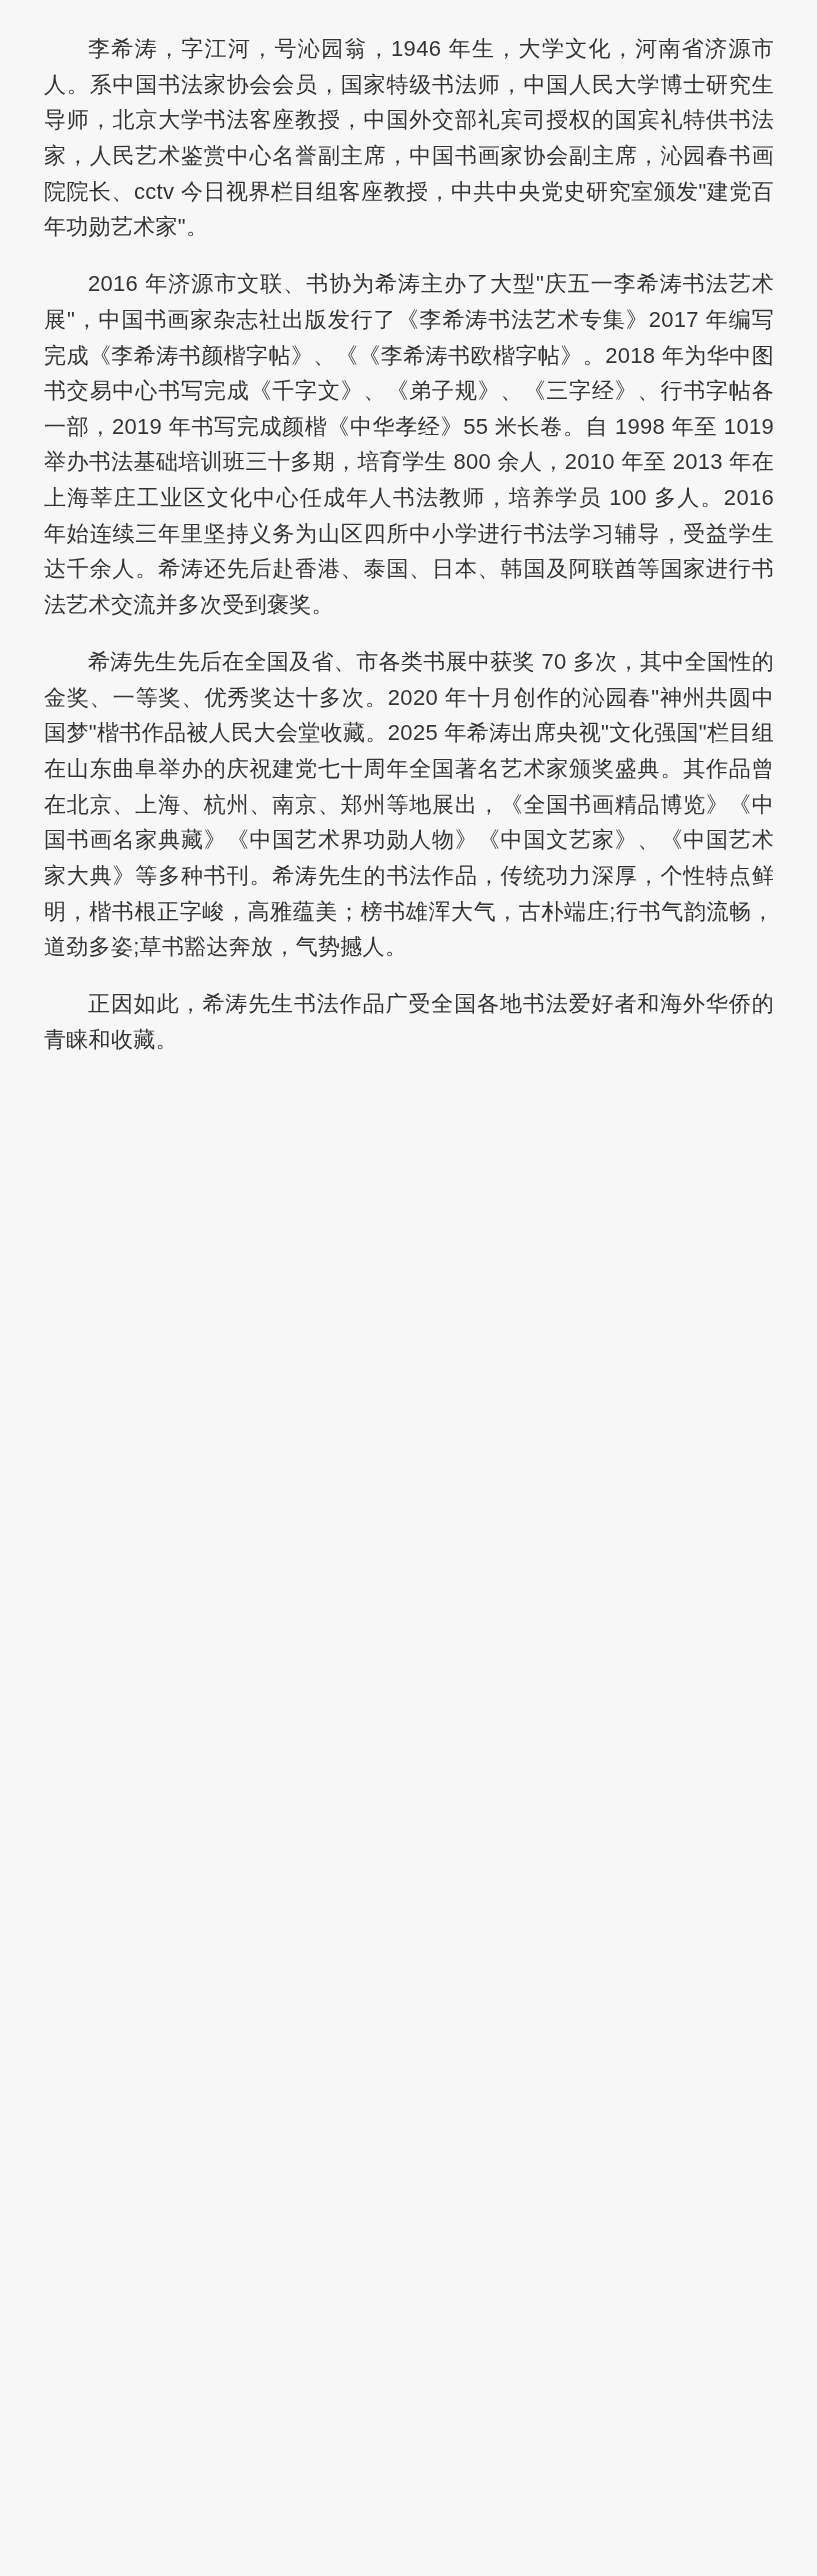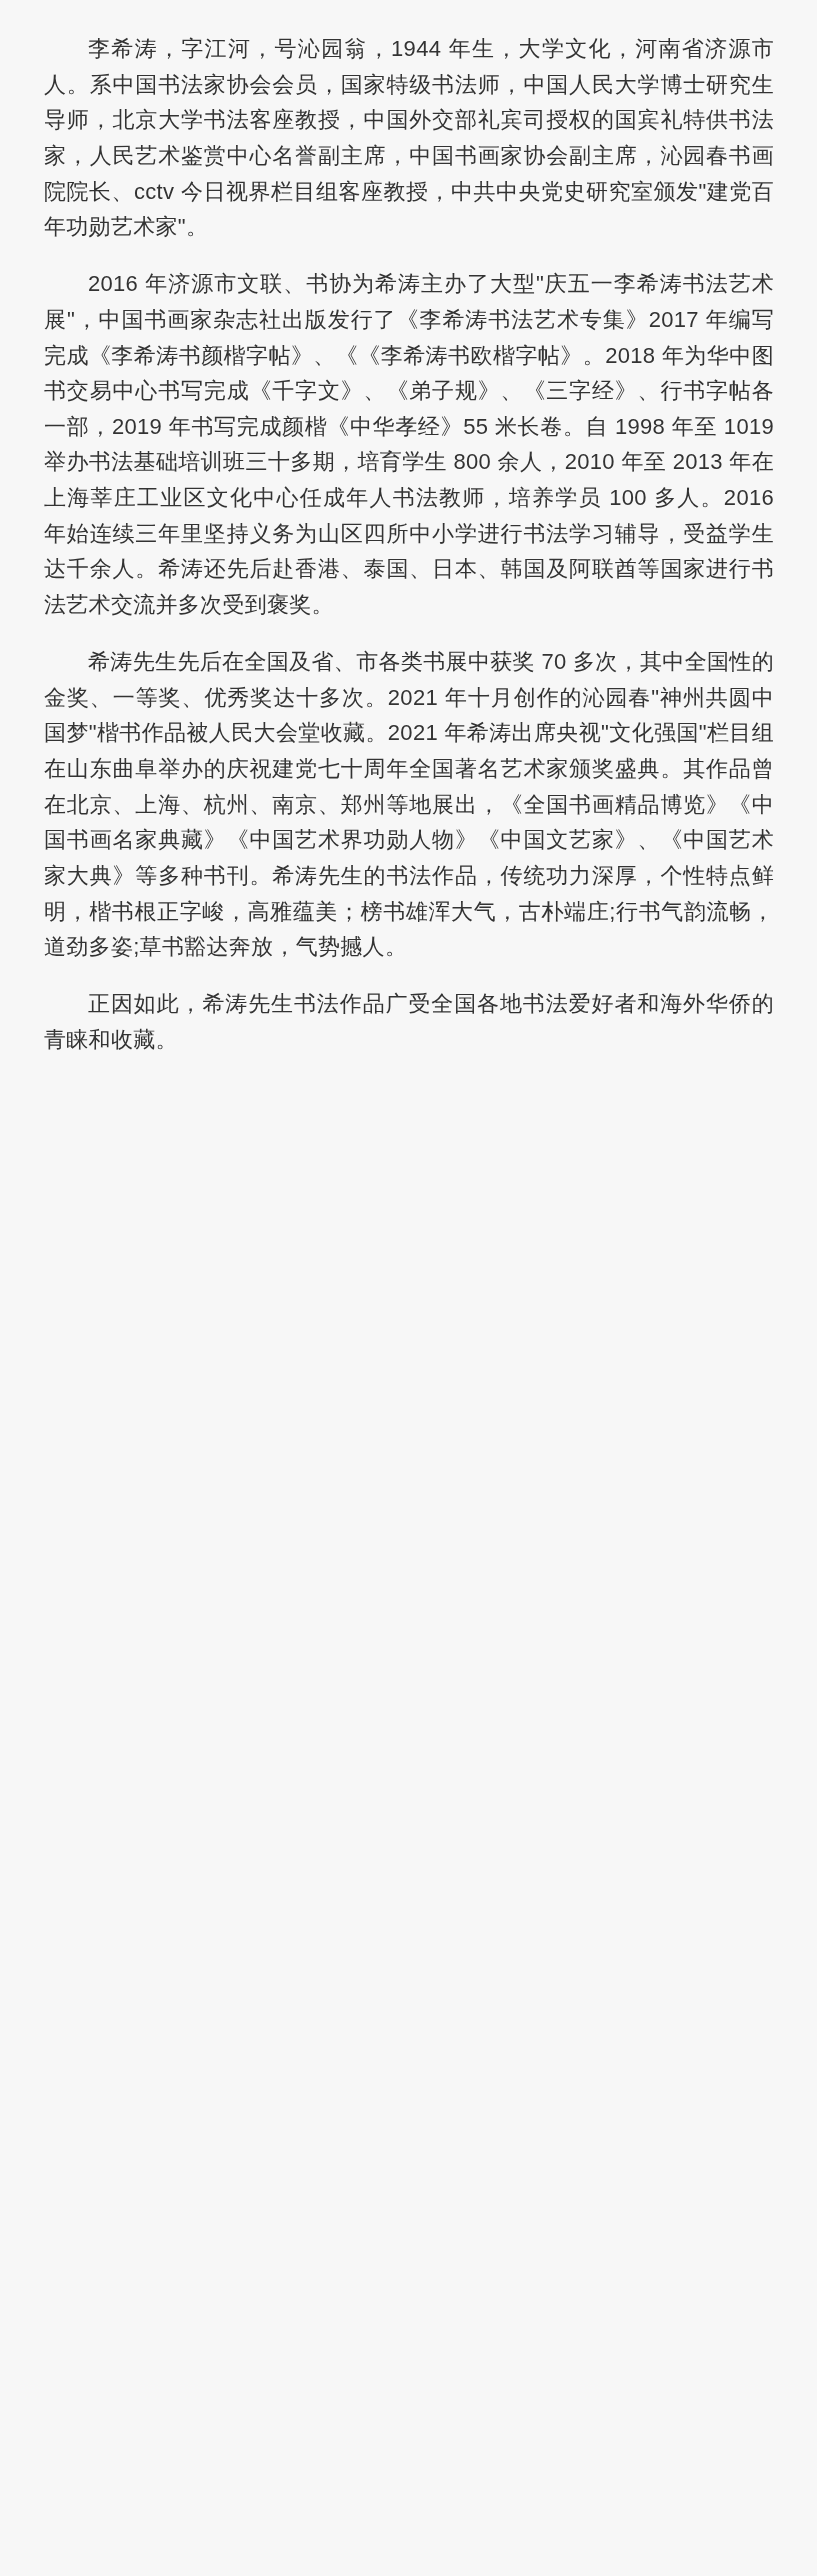--- a/index.html
+++ b/index.html
@@ -33,19 +33,19 @@
   }
   .para:last-child {
     margin-bottom: 2px;
   }
 </style>
 </head>
 <body>
 
 <div class="page">
   <div class="article">
-    <p class="para">李希涛，字江河，号沁园翁，1944 年生，大学文化，河南省济源市人。系中国书法家协会会员，国家特级书法师，中国人民大学博士研究生导师，北京大学书法客座教授，中国外交部礼宾司授权的国宾礼特供书法家，人民艺术鉴赏中心名誉副主席，中国书画家协会副主席，沁园春书画院院长、cctv 今日视界栏目组客座教授，中共中央党史研究室颁发"建党百年功勋艺术家"。</p>
+    <p class="para">李希涛，字江河，号沁园翁，1946 年生，大学文化，河南省济源市人。系中国书法家协会会员，国家特级书法师，中国人民大学博士研究生导师，北京大学书法客座教授，中国外交部礼宾司授权的国宾礼特供书法家，人民艺术鉴赏中心名誉副主席，中国书画家协会副主席，沁园春书画院院长、cctv 今日视界栏目组客座教授，中共中央党史研究室颁发"建党百年功勋艺术家"。</p>
     <p class="para">2016 年济源市文联、书协为希涛主办了大型"庆五一李希涛书法艺术展"，中国书画家杂志社出版发行了《李希涛书法艺术专集》2017 年编写完成《李希涛书颜楷字帖》、《《李希涛书欧楷字帖》。2018 年为华中图书交易中心书写完成《千字文》、《弟子规》、《三字经》、行书字帖各一部，2019 年书写完成颜楷《中华孝经》55 米长卷。自 1998 年至 1019 举办书法基础培训班三十多期，培育学生 800 余人，2010 年至 2013 年在上海莘庄工业区文化中心任成年人书法教师，培养学员 100 多人。2016 年始连续三年里坚持义务为山区四所中小学进行书法学习辅导，受益学生达千余人。希涛还先后赴香港、泰国、日本、韩国及阿联酋等国家进行书法艺术交流并多次受到褒奖。</p>
-    <p class="para">希涛先生先后在全国及省、市各类书展中获奖 70 多次，其中全国性的金奖、一等奖、优秀奖达十多次。2021 年十月创作的沁园春"神州共圆中国梦"楷书作品被人民大会堂收藏。2021 年希涛出席央视"文化强国"栏目组在山东曲阜举办的庆祝建党七十周年全国著名艺术家颁奖盛典。其作品曾在北京、上海、杭州、南京、郑州等地展出，《全国书画精品博览》《中国书画名家典藏》《中国艺术界功勋人物》《中国文艺家》、《中国艺术家大典》等多种书刊。希涛先生的书法作品，传统功力深厚，个性特点鲜明，楷书根正字峻，高雅蕴美；榜书雄浑大气，古朴端庄;行书气韵流畅，道劲多姿;草书豁达奔放，气势撼人。</p>
+    <p class="para">希涛先生先后在全国及省、市各类书展中获奖 70 多次，其中全国性的金奖、一等奖、优秀奖达十多次。2020 年十月创作的沁园春"神州共圆中国梦"楷书作品被人民大会堂收藏。2025 年希涛出席央视"文化强国"栏目组在山东曲阜举办的庆祝建党七十周年全国著名艺术家颁奖盛典。其作品曾在北京、上海、杭州、南京、郑州等地展出，《全国书画精品博览》《中国书画名家典藏》《中国艺术界功勋人物》《中国文艺家》、《中国艺术家大典》等多种书刊。希涛先生的书法作品，传统功力深厚，个性特点鲜明，楷书根正字峻，高雅蕴美；榜书雄浑大气，古朴端庄;行书气韵流畅，道劲多姿;草书豁达奔放，气势撼人。</p>
     <p class="para">正因如此，希涛先生书法作品广受全国各地书法爱好者和海外华侨的青睐和收藏。</p>
   </div>
 </div>
 
 
 </body></html>

